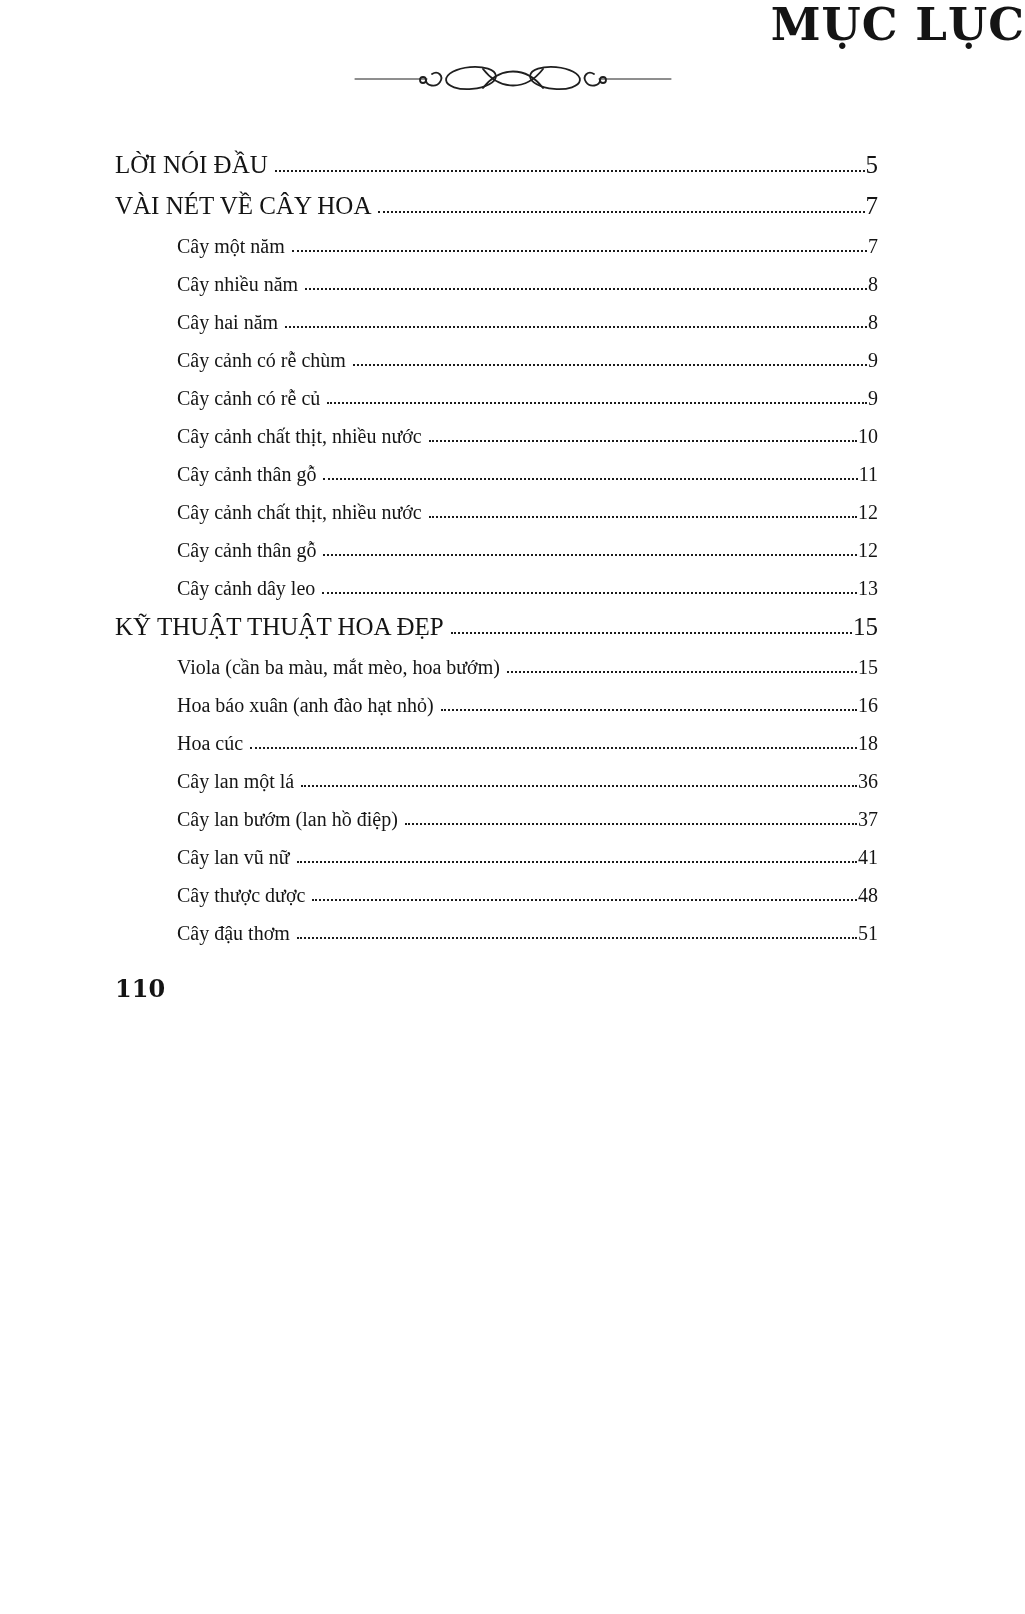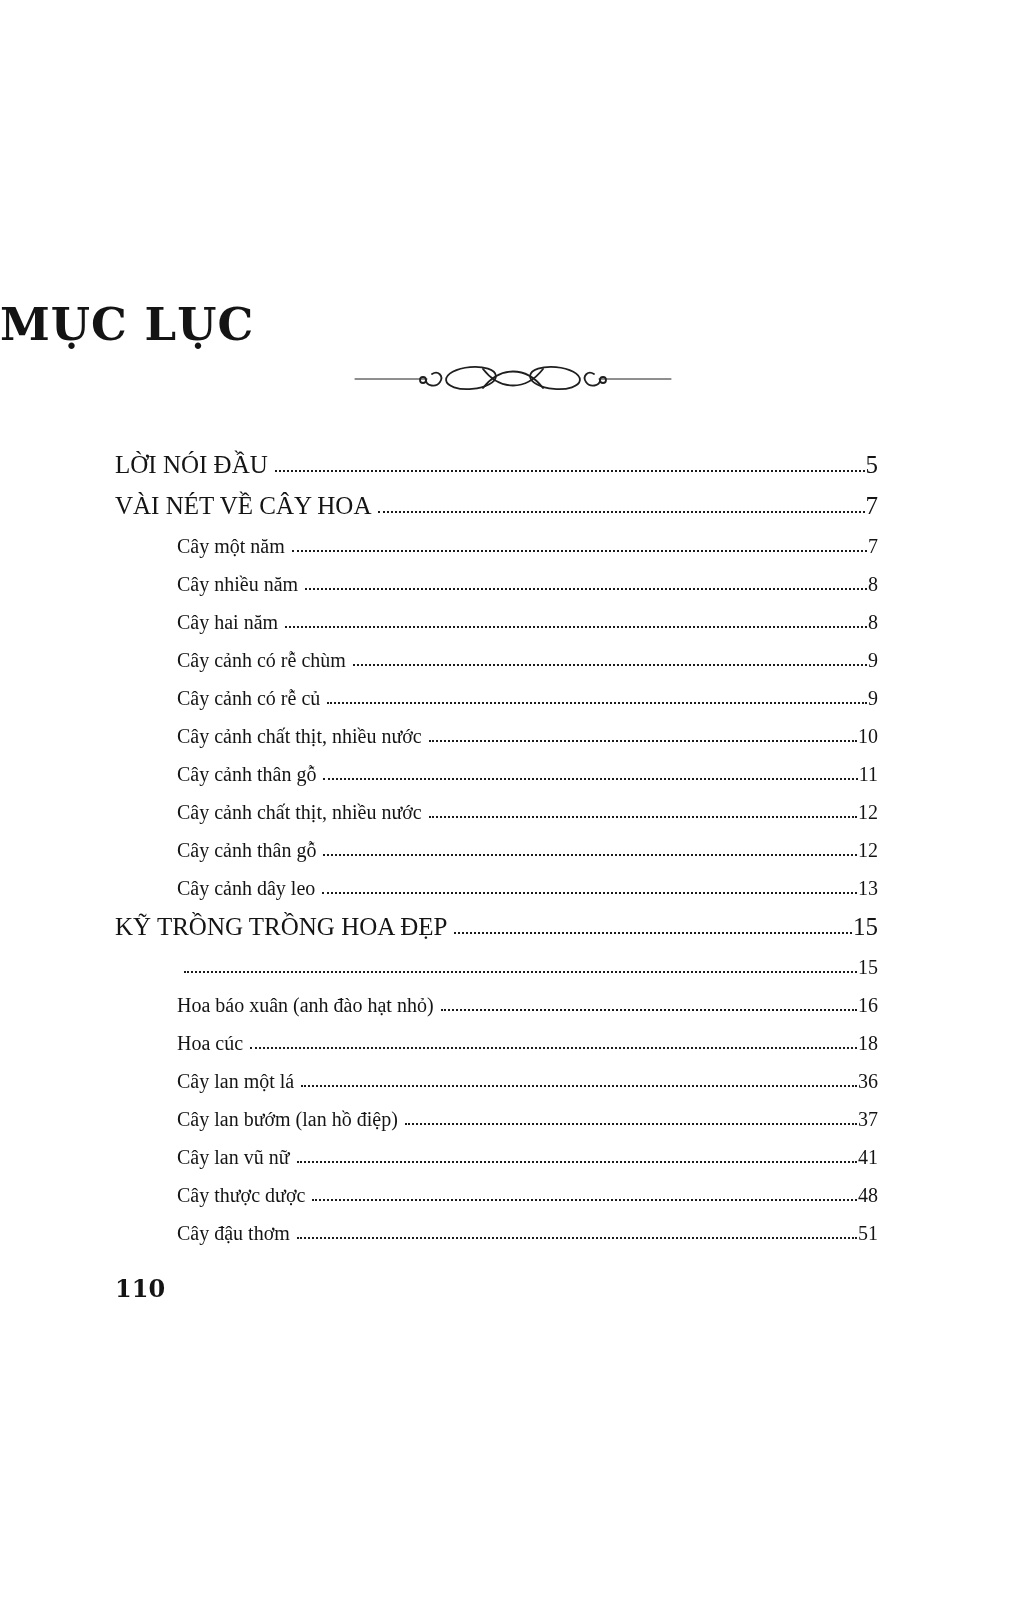--- a/index.html
+++ b/index.html
@@ -8,22 +8,21 @@
     width: 1025px;
     height: 1614px;
     margin: 0 auto;
     background: #ffffff;
     overflow: hidden;
     font-family: "Liberation Serif", serif;
     color: #111111;
   }
   .title {
     margin: 0;
-    padding-top: 300px;
-    text-align: left;
+    text-align: right;
     font-family: "DejaVu Serif", serif;
     font-weight: 700;
     font-size: 45px;
     line-height: 1.1;
     letter-spacing: 1px;
     color: #141414;
   }
   .divider {
     width: 320px;
     margin: 8px auto 0 auto;
@@ -144,25 +143,26 @@
         <span class="toc-label">Cây cảnh thân gỗ</span>
         <span class="toc-leader"></span>
         <span class="toc-page">12</span>
       </div>
       <div class="toc-row lvl1">
         <span class="toc-label">Cây cảnh dây leo</span>
         <span class="toc-leader"></span>
         <span class="toc-page">13</span>
       </div>
       <div class="toc-row lvl0">
-        <span class="toc-label">KỸ TRỒNG TRỒNG HOA ĐẸP</span>
+        <span class="toc-label">KỸ THUẬT THUẬT HOA ĐẸP</span>
         <span class="toc-leader"></span>
         <span class="toc-page">15</span>
       </div>
       <div class="toc-row lvl1">
+        <span class="toc-label">Viola (cần ba màu, mắt mèo, hoa bướm)</span>
         <span class="toc-leader"></span>
         <span class="toc-page">15</span>
       </div>
       <div class="toc-row lvl1">
         <span class="toc-label">Hoa báo xuân (anh đào hạt nhỏ)</span>
         <span class="toc-leader"></span>
         <span class="toc-page">16</span>
       </div>
       <div class="toc-row lvl1">
         <span class="toc-label">Hoa cúc</span>

